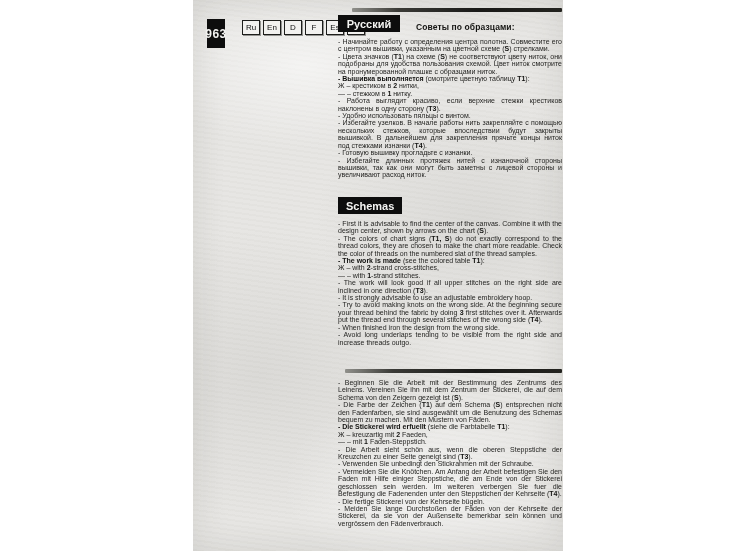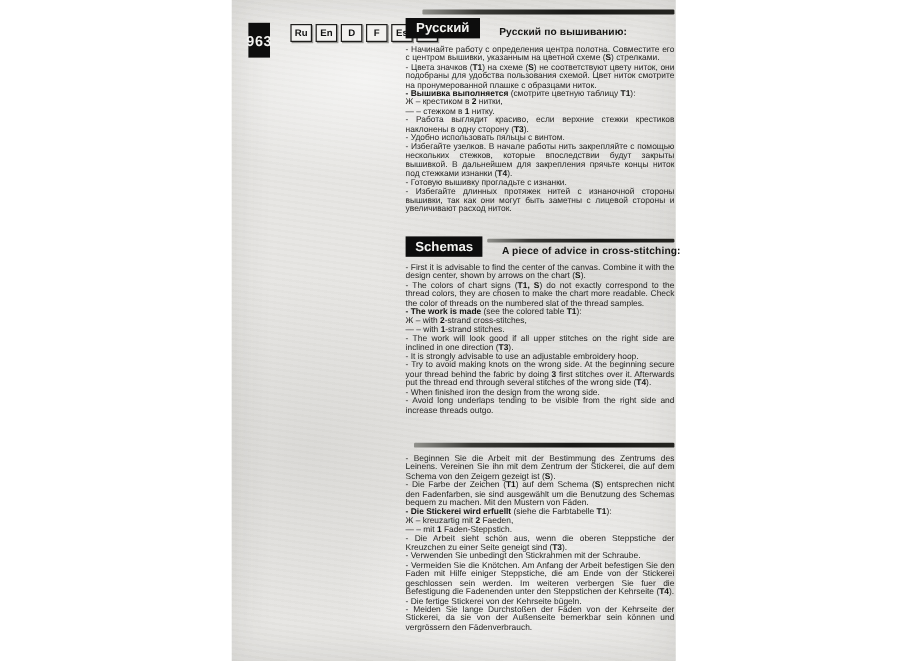--- a/index.html
+++ b/index.html
@@ -20,36 +20,36 @@
   }
   .code-badge {
     position:absolute; left:14px; top:19px; width:18px; height:29px;
     background:#0d0d0d; color:#f3f3f1; font-size:12px; font-weight:bold;
     display:flex; align-items:center; justify-content:center; letter-spacing:.5px;
   }
   .lang-tabs { position:absolute; left:49px; top:20px; display:flex; gap:3px; }
   .lang-tab {
     width:16px; height:13px; background:#f2f1ef; border:1px solid #1d1d1b;
     box-shadow:1px 1px 0 rgba(40,40,36,.45);
-    font-size:8px; font-weight:bold; color:#111;
+    font-size:8px; font-weight:normal; color:#111;
     display:flex; align-items:center; justify-content:center;
   }
   .col { position:absolute; left:145px; top:0; width:224px; }
   .sec { position:absolute; left:0; width:224px; }
   .sec-ru { top:8px; }
   .sec-en { top:195px; }
   .sec-de { top:369px; }
   .rule {
     height:4px;
     background:linear-gradient(to right,#90908b,#3a3a36 22%,#191917 60%,#23231f);
     border-radius:1px;
   }
   .sec-ru .top-rule { margin-left:14px; margin-bottom:3px; }
   .sec-de .top-rule { margin-left:7px; margin-bottom:3px; }
-  .sec-head { display:flex; align-items:center; margin-top:2px; }
+  .sec-head { display:flex; align-items:flex-end; margin-top:2px; }
   .head-box {
     min-width:62px; height:17px; box-sizing:border-box; padding:0 8px;
     background:#0d0d0d; color:#f4f4f2; font-weight:bold; font-size:11px;
     display:flex; align-items:center; justify-content:center; flex:0 0 auto;
   }
   .sec-title {
     font-weight:bold; font-size:8.5px; color:#151513;
     margin-left:16px; margin-top:5px; letter-spacing:.1px; white-space:nowrap;
   }
   .head-right { flex:1; margin-left:4px; min-width:0; }
@@ -78,43 +78,39 @@
         <span class="lang-tab">Es</span>
         <span class="lang-tab">I</span>
       </div>
 
     <div class="col">
 
       <section class="sec sec-ru">
         <div class="rule top-rule"></div>
         <div class="sec-head">
           <div class="head-box">Русский</div>
-          <div class="sec-title">Русский по вышиванию:</div>
+          <div class="sec-title">Советы по образцами:</div>
         </div>
         <div class="body">
             <p>- Начинайте работу с определения центра полотна. Совместите его с центром вышивки, указанным на цветной схеме (<b>S</b>) стрелками.</p>
             <p>- Цвета значков (<b>T1</b>) на схеме (<b>S</b>) не соответствуют цвету ниток, они подобраны для удобства пользования схемой. Цвет ниток смотрите на пронумерованной плашке с образцами ниток.</p>
             <p><b>- Вышивка выполняется</b> (смотрите цветную таблицу <b>T1</b>):</p>
             <p>Ж – крестиком в <b>2</b> нитки,</p>
             <p>— – стежком в <b>1</b> нитку.</p>
             <p>- Работа выглядит красиво, если верхние стежки крестиков наклонены в одну сторону (<b>T3</b>).</p>
             <p>- Удобно использовать пяльцы с винтом.</p>
             <p>- Избегайте узелков. В начале работы нить закрепляйте с помощью нескольких стежков, которые впоследствии будут закрыты вышивкой. В дальнейшем для закрепления прячьте концы ниток под стежками изнанки (<b>T4</b>).</p>
             <p>- Готовую вышивку прогладьте с изнанки.</p>
             <p>- Избегайте длинных протяжек нитей с изнаночной стороны вышивки, так как они могут быть заметны с лицевой стороны и увеличивают расход ниток.</p>
           </div>
       </section>
 
       <section class="sec sec-en">
         <div class="sec-head">
           <div class="head-box">Schemas</div>
-          <div class="head-right">
-            <div class="rule head-rule"></div>
-            <div class="sec-title">A piece of advice in cross-stitching:</div>
-          </div>
         </div>
         <div class="body">
             <p>- First it is advisable to find the center of the canvas. Combine it with the design center, shown by arrows on the chart (<b>S</b>).</p>
             <p>- The colors of chart signs (<b>T1, S</b>) do not exactly correspond to the thread colors, they are chosen to make the chart more readable. Check the color of threads on the numbered slat of the thread samples.</p>
             <p><b>- The work is made</b> (see the colored table <b>T1</b>):</p>
             <p>Ж – with <b>2</b>-strand cross-stitches,</p>
             <p>— – with <b>1</b>-strand stitches.</p>
             <p>- The work will look good if all upper stitches on the right side are inclined in one direction (<b>T3</b>).</p>
             <p>- It is strongly advisable to use an adjustable embroidery hoop.</p>
             <p>- Try to avoid making knots on the wrong side. At the beginning secure your thread behind the fabric by doing <b>3</b> first stitches over it. Afterwards put the thread end through several stitches of the wrong side (<b>T4</b>).</p>

